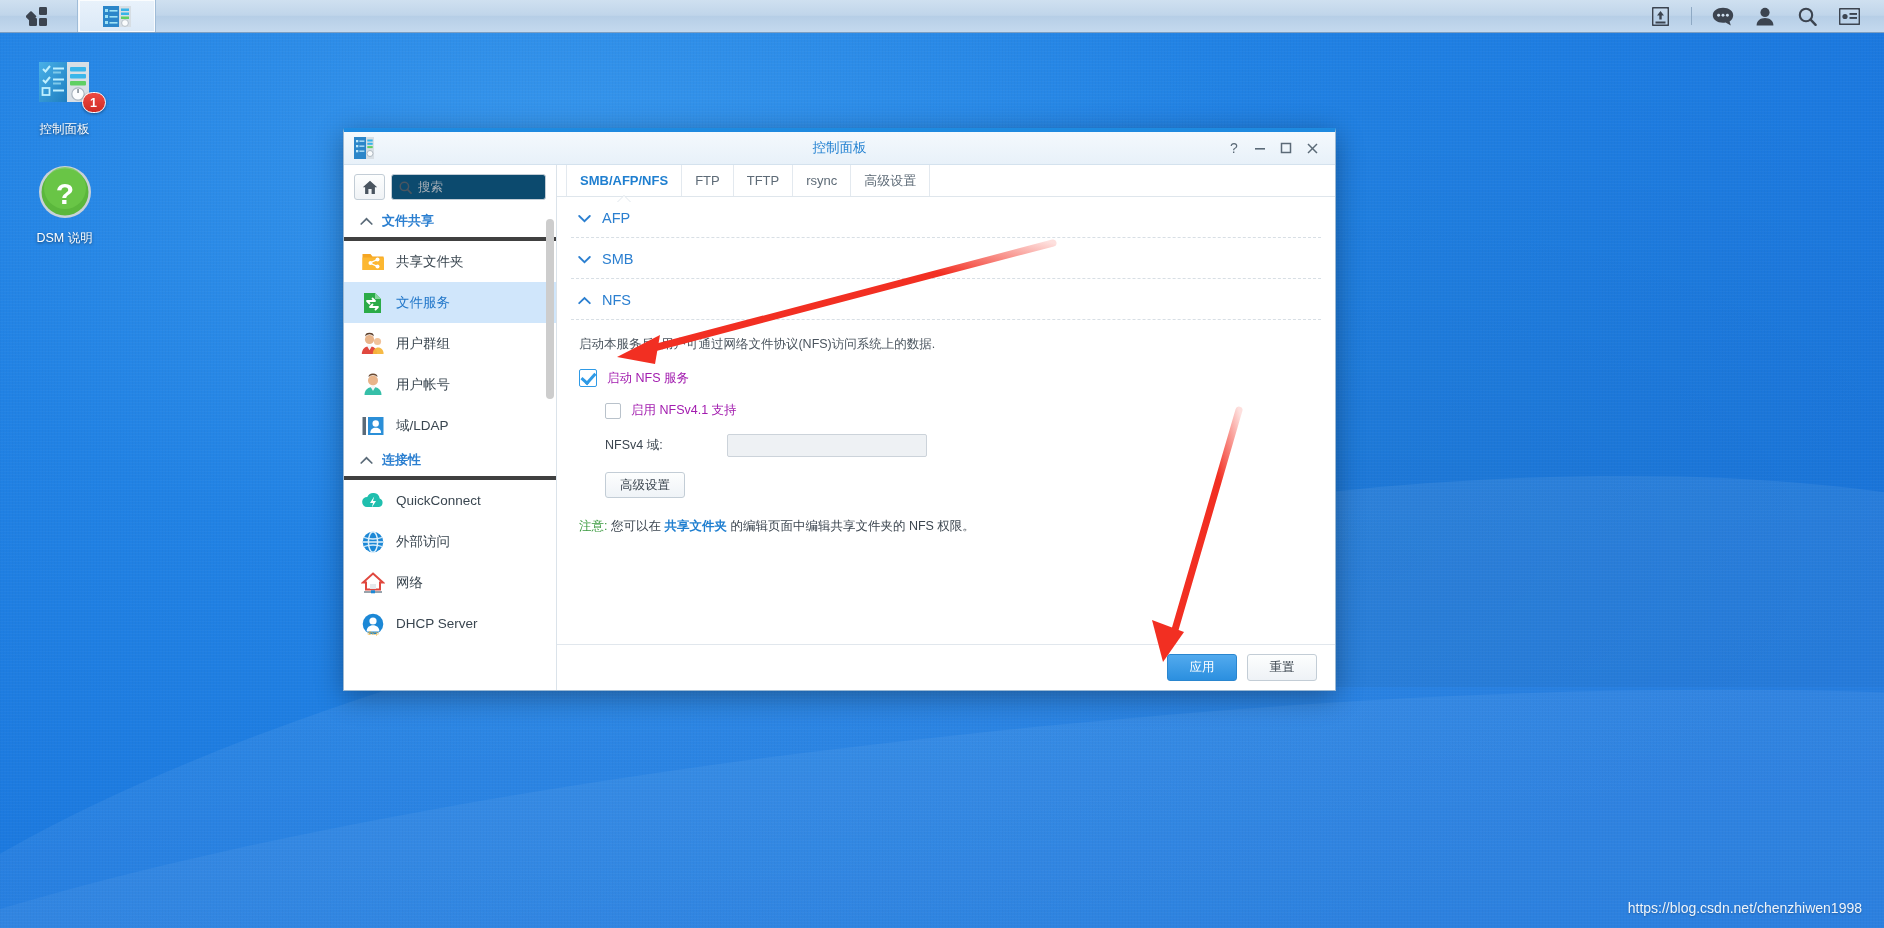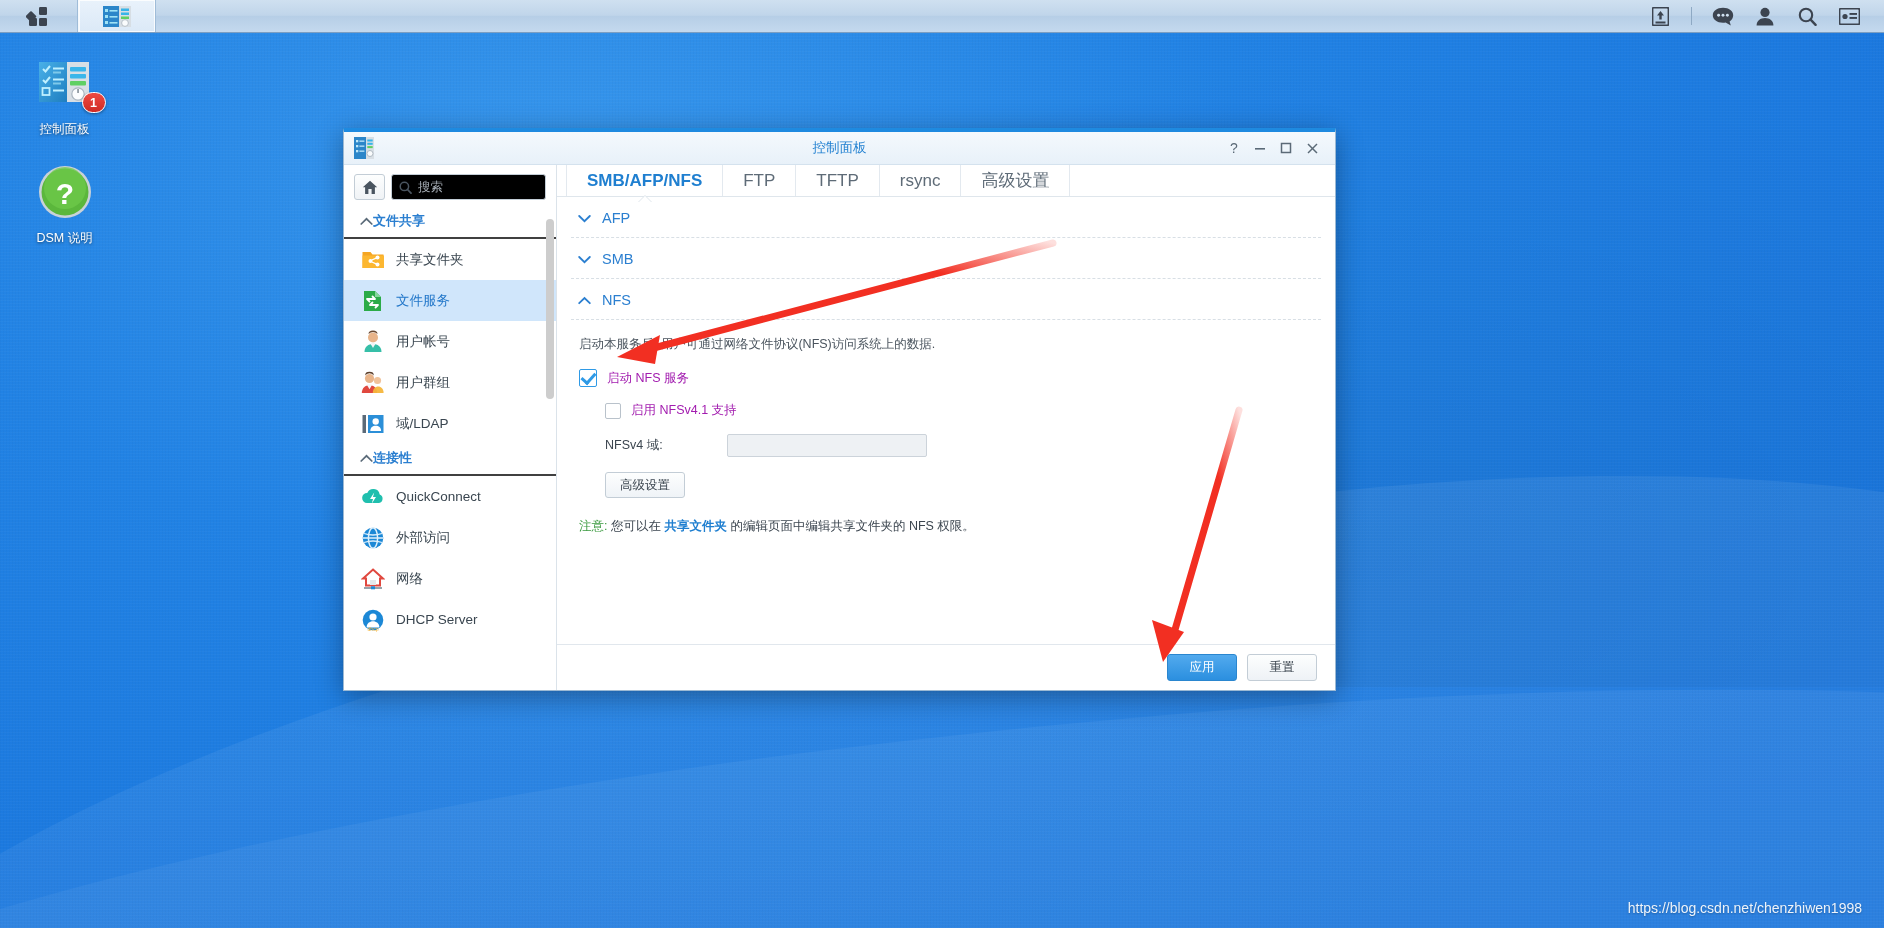--- a/index.html
+++ b/index.html
@@ -162,32 +162,32 @@
   .home-btn {
     width: 31px; height: 26px;
     border: 1px solid #c3cdd6; border-radius: 3px;
     background: linear-gradient(180deg,#fdfefe,#f0f3f6);
     display: flex; align-items: center; justify-content: center;
     cursor: pointer;
   }
   .search-box {
     flex: 1; height: 26px;
     border: 1px solid #c3cdd6; border-radius: 3px;
-    background: #000000;
+    background: #0c4a6e;
     display: flex; align-items: center; gap: 6px;
     padding: 0 7px;
   }
   .search-ph { color: #a7aeb6; font-size: 12.5px; }
   .side-scroll {
     flex: 1; overflow: hidden; position: relative;
   }
   .side-group {
-    display: flex; align-items: center; 
+    display: flex; align-items: center; gap: 9px;
     padding: 5px 10px 7px 16px;
-    border-bottom: 2px solid #404040;
+    border-bottom: 4px solid #404040;
     cursor: pointer;
   }
   .side-group span.lbl {
     color: #2b7fd0; font-size: 13px; font-weight: bold;
   }
   .side-item {
     height: 41px;
     display: flex; align-items: center; gap: 11px;
     padding-left: 17px;
     cursor: pointer;
@@ -207,23 +207,23 @@
     flex: 1; display: flex; flex-direction: column;
     min-width: 0; background: #fff;
   }
   .tabbar {
     height: 32px; flex: 0 0 auto;
     display: flex; align-items: stretch;
     border-bottom: 1px solid #dfe6ec;
     padding-left: 9px; position: relative;
   }
   .tab {
-    padding: 0 20px;
+    padding: 0 13px;
     display: flex; align-items: center;
-    font-size: 17px; color: #5e6b77;
+    font-size: 13px; color: #5e6b77;
     border-right: 1px solid #e3e9ef;
     cursor: pointer; position: relative;
   }
   .tab:first-child { border-left: 1px solid #e3e9ef; }
   .tab.active { color: #1f7fd0; font-weight: bold; }
   .tab.active::after {
     content: ""; position: absolute;
     left: 50%; bottom: -7px; transform: translateX(-50%);
     width: 0; height: 0;
     border-left: 7px solid transparent;
@@ -539,38 +539,38 @@
             <path d="M3 2 h11 l6 6 v14 H3 Z" fill="#2bab48"></path>
             <path d="M14 2 l6 6 h-6 Z" fill="#86d69b"></path>
             <path d="M6 10 h8 l-2.5 -2.5 M6 10 l2.5 2.5" fill="none" stroke="#fff" stroke-width="1.8" stroke-linecap="round" stroke-linejoin="round"></path>
             <path d="M17 16 h-8 l2.5 -2.5 M17 16 l-2.5 2.5" fill="none" stroke="#fff" stroke-width="1.8" stroke-linecap="round" stroke-linejoin="round"></path>
           </svg>
           <span>文件服务</span>
         </div>
 
         <div class="side-item">
           <svg class="side-ico" viewBox="0 0 24 24">
-            <circle cx="12" cy="7.5" r="5" fill="#e8b48a"></circle>
-            <path d="M7.5 4 q4.5 -4 9 0 q0 -3.5 -4.5 -3.5 T7.5 4" fill="#6b4a32"></path>
-            <path d="M3.5 22 c0 -5.5 4 -8 8.5 -8 s8.5 2.5 8.5 8 z" fill="#36bfa8"></path>
-            <path d="M9.8 14.3 L12 18 l2.2 -3.7 v-1.5 h-4.4 z" fill="#f2f5f7"></path>
-          </svg>
-          <span>用户帐号</span>
-        </div>
-
-        <div class="side-item">
-          <svg class="side-ico" viewBox="0 0 24 24">
             <circle cx="8.5" cy="7.5" r="4.6" fill="#e8b48a"></circle>
             <path d="M4.2 4.2 q4.3 -4 8.6 0 q0 -3.4 -4.3 -3.4 T4.2 4.2" fill="#5b3e2a"></path>
             <path d="M0.8 22 c0 -5.2 3.6 -7.8 7.7 -7.8 s7.7 2.6 7.7 7.8 z" fill="#e0483f"></path>
             <circle cx="16.5" cy="9.5" r="3.6" fill="#f0c29a"></circle>
             <path d="M11.8 22 c0 -4.4 2.6 -6.6 5.4 -6.6 s5.4 2.2 5.4 6.6 z" fill="#f5b63c" opacity="0.95"></path>
             <path d="M6.3 14.6 L8.5 18.2 l2.2 -3.6 v-1.4 H6.3 z" fill="#f6f8fa"></path>
           </svg>
           <span>用户群组</span>
+        </div>
+
+        <div class="side-item">
+          <svg class="side-ico" viewBox="0 0 24 24">
+            <circle cx="12" cy="7.5" r="5" fill="#e8b48a"></circle>
+            <path d="M7.5 4 q4.5 -4 9 0 q0 -3.5 -4.5 -3.5 T7.5 4" fill="#6b4a32"></path>
+            <path d="M3.5 22 c0 -5.5 4 -8 8.5 -8 s8.5 2.5 8.5 8 z" fill="#36bfa8"></path>
+            <path d="M9.8 14.3 L12 18 l2.2 -3.7 v-1.5 h-4.4 z" fill="#f2f5f7"></path>
+          </svg>
+          <span>用户帐号</span>
         </div>
 
         <div class="side-item">
           <svg class="side-ico" viewBox="0 0 24 24">
             <rect x="1.5" y="3" width="3.5" height="18" fill="#5b6a78"></rect>
             <rect x="7" y="3" width="15.5" height="18" fill="#2b8fd8"></rect>
             <circle cx="14.7" cy="9.5" r="3.2" fill="#fff"></circle>
             <path d="M9.3 19 c0 -3.5 2.4 -5.2 5.4 -5.2 s5.4 1.7 5.4 5.2 z" fill="#fff"></path>
           </svg>
           <span>域/LDAP</span>

